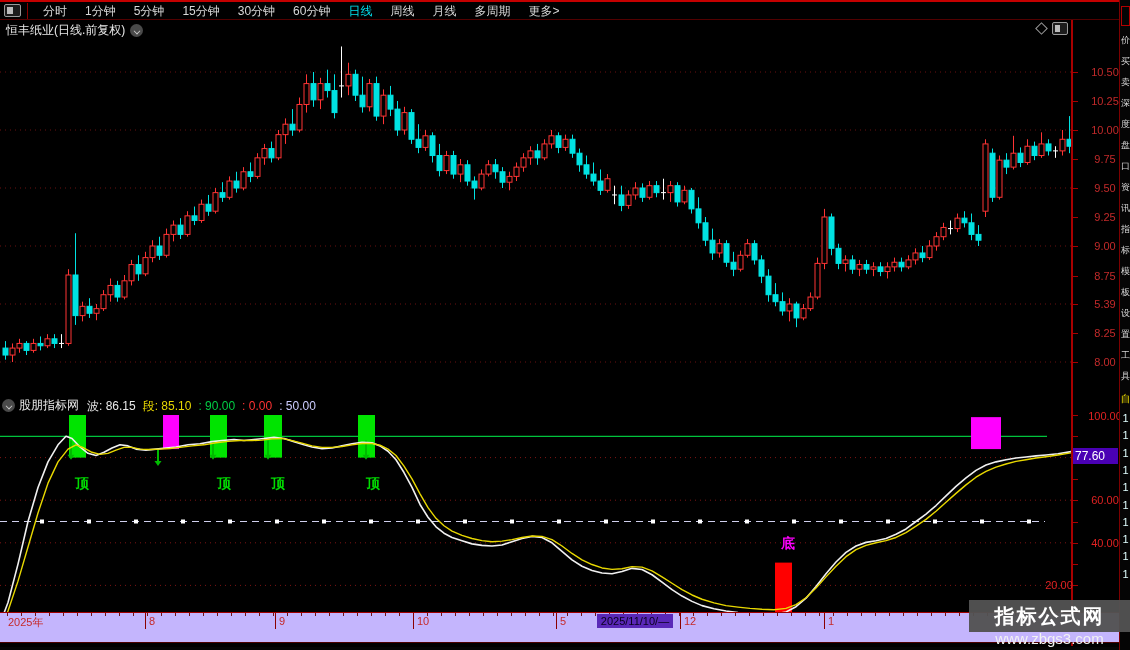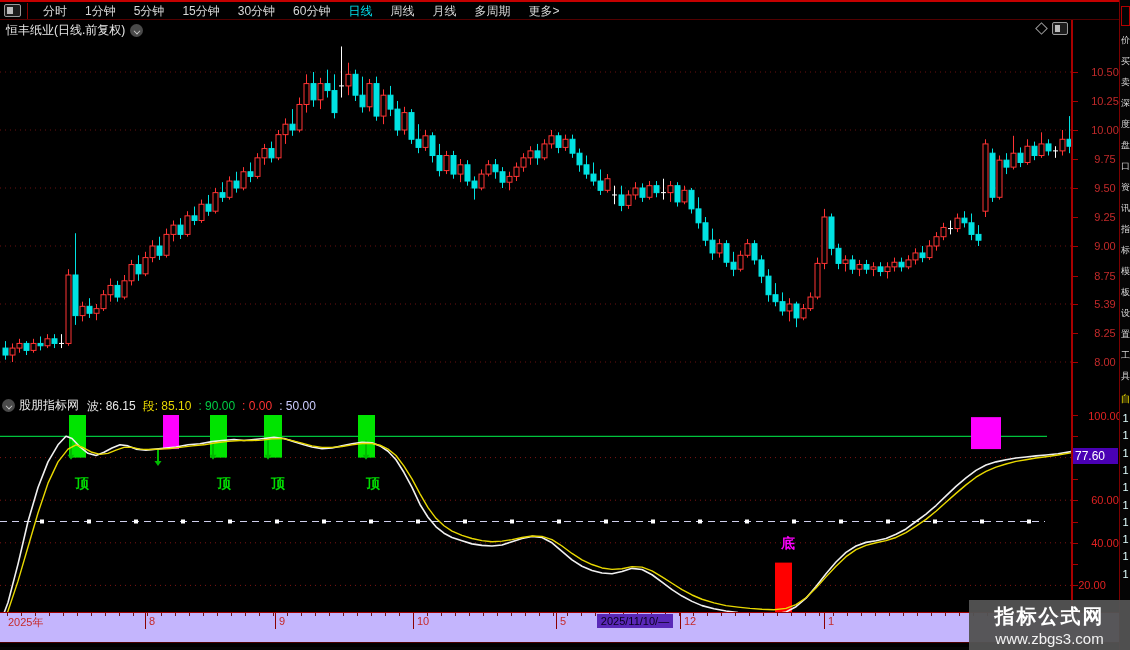--- a/index.html
+++ b/index.html
@@ -62,21 +62,21 @@
   #timeline { position:absolute; top:612px; left:0; width:1119px; height:31px; background:#c4b5fd;
     border-top:1px solid #a00000; border-bottom:1px solid #4c0000; }
   .tl-label { position:absolute; top:2px; font-size:11px; color:#c62a2a; white-space:nowrap; }
   .tl-div { position:absolute; top:0; width:1px; height:16px; background:#8a0000; }
   .tl-tick { position:absolute; top:0; width:1px; height:3px; background:#701414; }
   #tl-highlight { position:absolute; top:1px; height:14px; background:#5a28b8; color:#09001c;
     font-size:11px; line-height:14px; text-align:center; z-index:3; }
   #bottom-strip { position:absolute; top:647px; left:0; width:1119px; height:3px; background:#050505; }
 
   
-  #watermark { position:absolute; left:969px; top:600px; width:161px; height:50px; background:rgba(82,82,82,.96);
+  #watermark { position:absolute; left:969px; top:600px; width:161px; height:32px; background:rgba(82,82,82,.96);
     z-index:10; text-align:center; }
   #wm-line1 { color:#fff; font-size:20px; font-weight:bold; letter-spacing:2px; margin-top:3px; }
   #wm-line2 { color:#f2f2f2; font-size:15px; }
 </style>
 </head>
 <body>
 
 <div id="app">
 
   <div id="toolbar">
@@ -489,21 +489,21 @@
       <div class="ax-tick" style="top: 276px;"></div>
       <div class="ax-label" style="left: 1074px; top: 298px;">5.39</div>
       <div class="ax-tick" style="top: 304px;"></div>
       <div class="ax-label" style="left: 1074px; top: 327px;">8.25</div>
       <div class="ax-tick" style="top: 333px;"></div>
       <div class="ax-label" style="left: 1074px; top: 356px;">8.00</div>
       <div class="ax-tick" style="top: 362px;"></div>
       <div class="ax-label bright" style="left: 1074px; top: 410px;">100.00</div>
       <div class="ax-label bright" style="left: 1074px; top: 494px;">60.00</div>
       <div class="ax-label bright" style="left: 1074px; top: 537px;">40.00</div>
-      <div class="ax-label bright" style="left: 1061px; top: 579px;">20.00</div>
+      <div class="ax-label bright" style="left: 1028px; top: 579px;">20.00</div>
       <div class="ax-tick" style="top: 606.7px;"></div>
       <div class="ax-tick" style="top: 585.4px;"></div>
       <div class="ax-tick" style="top: 564.1px;"></div>
       <div class="ax-tick" style="top: 542.8px;"></div>
       <div class="ax-tick" style="top: 521.5px;"></div>
       <div class="ax-tick" style="top: 500.2px;"></div>
       <div class="ax-tick" style="top: 478.9px;"></div>
       <div class="ax-tick" style="top: 457.6px;"></div>
       <div class="ax-tick" style="top: 436.3px;"></div>
       <div class="ax-tick" style="top: 415px;"></div>

